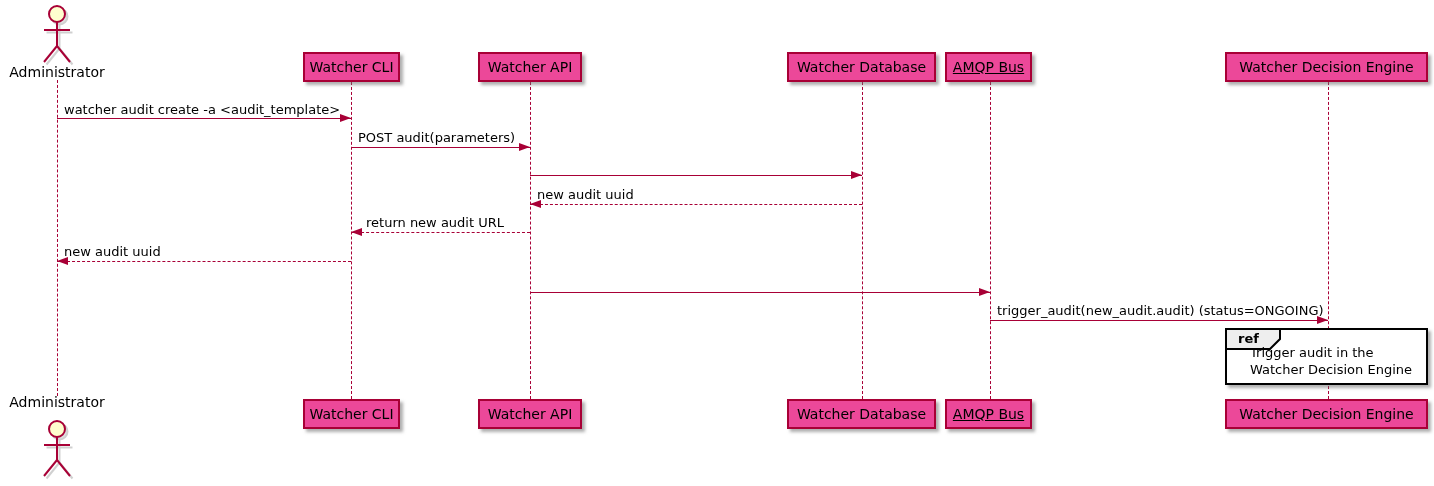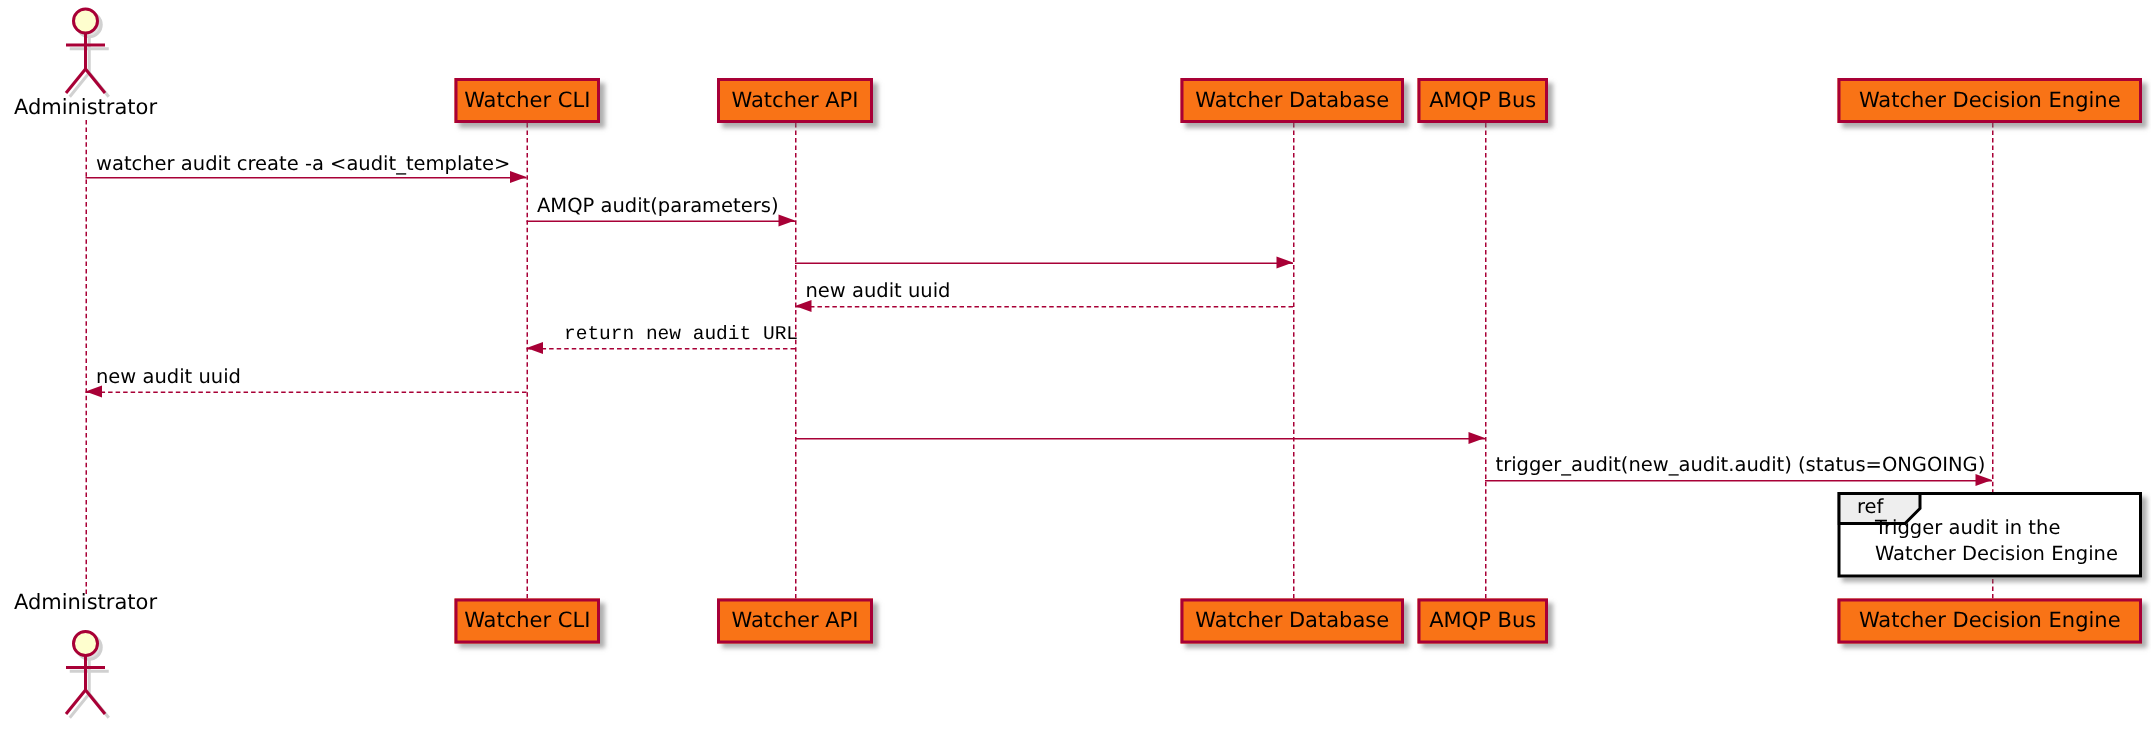--- a/index.html
+++ b/index.html
@@ -13,29 +13,29 @@
   .lifeline { position:absolute; width:0; border-left:1px dashed #A80036; }
   #ll-admin { left:57px;  top:80px;  height:316px; }
   #ll-cli   { left:351px; top:82px;  height:317px; }
   #ll-api   { left:530px; top:82px;  height:317px; }
   #ll-db    { left:862px; top:82px;  height:317px; }
   #ll-amqp  { left:990px; top:82px;  height:317px; }
   #ll-wde   { left:1328px;top:82px;  height:317px; }
 
   
   .pbox {
-    position:absolute; height:30px; background:#f97316; border:2px solid #A80036;
+    position:absolute; height:30px; background:#ec4899; border:2px solid #A80036;
     text-align:center; font-size:14px; line-height:26px; white-space:nowrap;
     box-shadow:3px 3px 3px rgba(110,110,110,0.55);
   }
   .ptop { top:52px; } .pbot { top:399px; }
   .px-cli  { left:303px;  width:97px;  }
   .px-api  { left:478px;  width:104px; }
   .px-db   { left:787px;  width:149px; }
-  .px-amqp { left:945px;  width:87px;  }
+  .px-amqp { left:945px;  width:87px;text-decoration:underline;  }
   .px-wde  { left:1225px; width:203px; }
 
   
   .actor-svg { position:absolute; left:27px; width:60px; }
   #actor-top-svg { top:2px;   height:64px; }
   #actor-bot-svg { top:412px; height:70px; }
   .actor-label { position:absolute; left:0; width:114px; text-align:center; font-size:14px; white-space:nowrap; }
   #actor-top-label { top:64px; }
   #actor-bot-label { top:394px; }
 
@@ -44,33 +44,33 @@
   .msg-line.dashed { border-top-style:dashed; }
   .arrow { position:absolute; width:0; height:0; border-top:4px solid transparent; border-bottom:4px solid transparent; }
   .arrow.r { border-left:11px solid #A80036; }
   .arrow.l { border-right:11px solid #A80036; }
   .msg-label { position:absolute; font-size:13px; white-space:nowrap; }
 
   #m0-line { left:57px;  top:118px; width:294px; } #m0-arr { left:340px; top:114px; } #m0-lbl { left:64px;  top:102px; }
   #m1-line { left:351px; top:147px; width:179px; } #m1-arr { left:519px; top:143px; } #m1-lbl { left:358px; top:130px; }
   #m2-line { left:530px; top:175px; width:332px; } #m2-arr { left:851px; top:171px; } #m2-lbl { left:537px; top:158px; }
   #m3-line { left:530px; top:204px; width:332px; } #m3-arr { left:530px; top:200px; } #m3-lbl { left:537px; top:187px; }
-  #m4-line { left:351px; top:232px; width:179px; } #m4-arr { left:351px; top:228px; } #m4-lbl { left:376px; top:215px;font-family:Liberation Mono, monospace; }
+  #m4-line { left:351px; top:232px; width:179px; } #m4-arr { left:351px; top:228px; } #m4-lbl { left:366px; top:215px; }
   #m5-line { left:57px;  top:261px; width:294px; } #m5-arr { left:57px;  top:257px; } #m5-lbl { left:64px;  top:244px; }
   #m6-line { left:530px; top:292px; width:460px; } #m6-arr { left:979px; top:288px; } #m6-lbl { left:537px; top:275px; }
   #m7-line { left:990px; top:320px; width:338px; } #m7-arr { left:1317px;top:316px; } #m7-lbl { left:997px; top:303px; }
 
   
   #refbox {
     position:absolute; left:1225px; top:328px; width:203px; height:57px;
     background:#ffffff; border:2px solid #000;
     box-shadow:3px 3px 3px rgba(110,110,110,0.55);
   }
   #ref-pent { position:absolute; left:-2px; top:-2px; }
-  #ref-tag  { position:absolute; left:11px; top:1px; font-size:13px; font-weight:normal; }
+  #ref-tag  { position:absolute; left:11px; top:1px; font-size:13px; font-weight:bold; }
   .ref-line { position:absolute; left:23px; font-size:13px; white-space:nowrap; }
   #ref-line0 { top:15px; }
   #ref-line1 { top:32px; }
 </style>
 </head>
 <body>
 
 <div class="diagram">
 
   <div class="lifeline" id="ll-admin"></div>
@@ -125,21 +125,21 @@
   <div class="pbox pbot px-cli">Watcher CLI</div>
   <div class="pbox pbot px-api">Watcher API</div>
   <div class="pbox pbot px-db">Watcher Database</div>
   <div class="pbox pbot px-amqp">AMQP Bus</div>
   <div class="pbox pbot px-wde">Watcher Decision Engine</div>
 
   <div class="msg-label" id="m0-lbl">watcher audit create -a &lt;audit_template&gt;</div>
   <div class="msg-line" id="m0-line"></div>
   <div class="arrow r" id="m0-arr"></div>
 
-  <div class="msg-label" id="m1-lbl">AMQP audit(parameters)</div>
+  <div class="msg-label" id="m1-lbl">POST audit(parameters)</div>
   <div class="msg-line" id="m1-line"></div>
   <div class="arrow r" id="m1-arr"></div>
 
   <div class="msg-line" id="m2-line"></div>
   <div class="arrow r" id="m2-arr"></div>
 
   <div class="msg-label" id="m3-lbl">new audit uuid</div>
   <div class="msg-line dashed" id="m3-line"></div>
   <div class="arrow l" id="m3-arr"></div>
 

